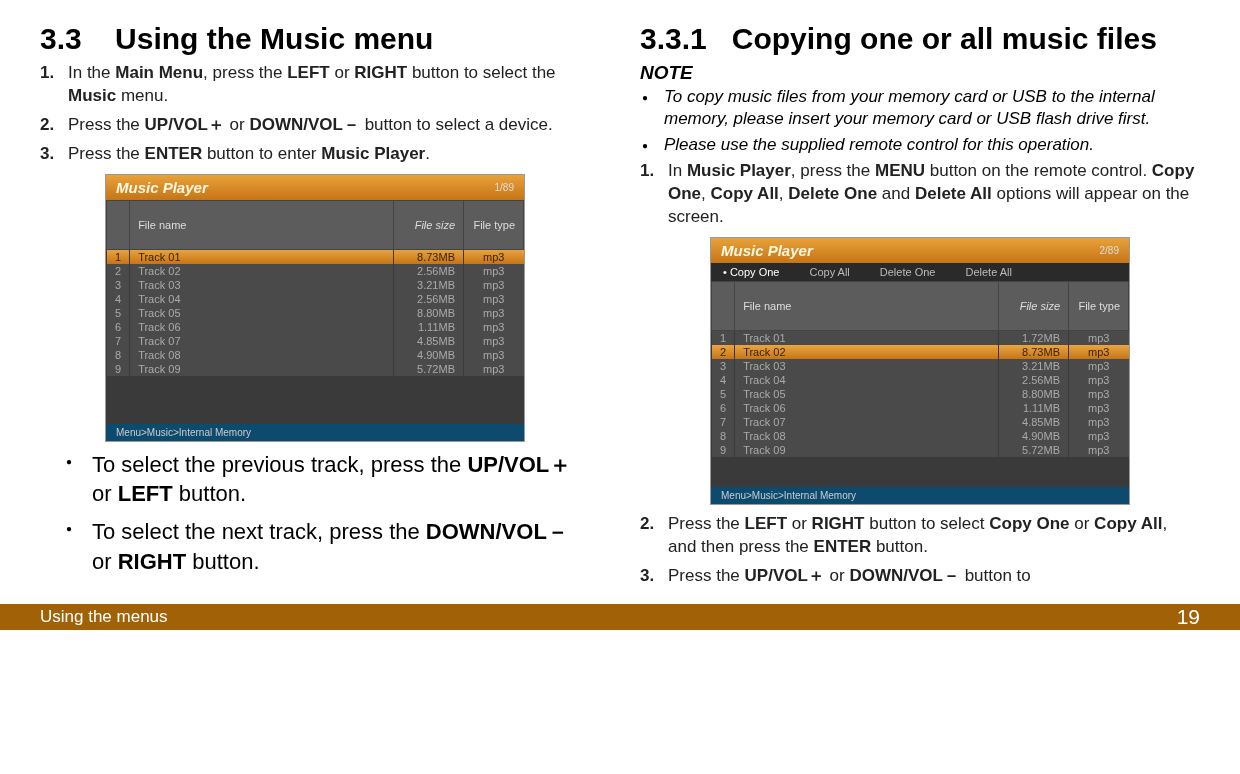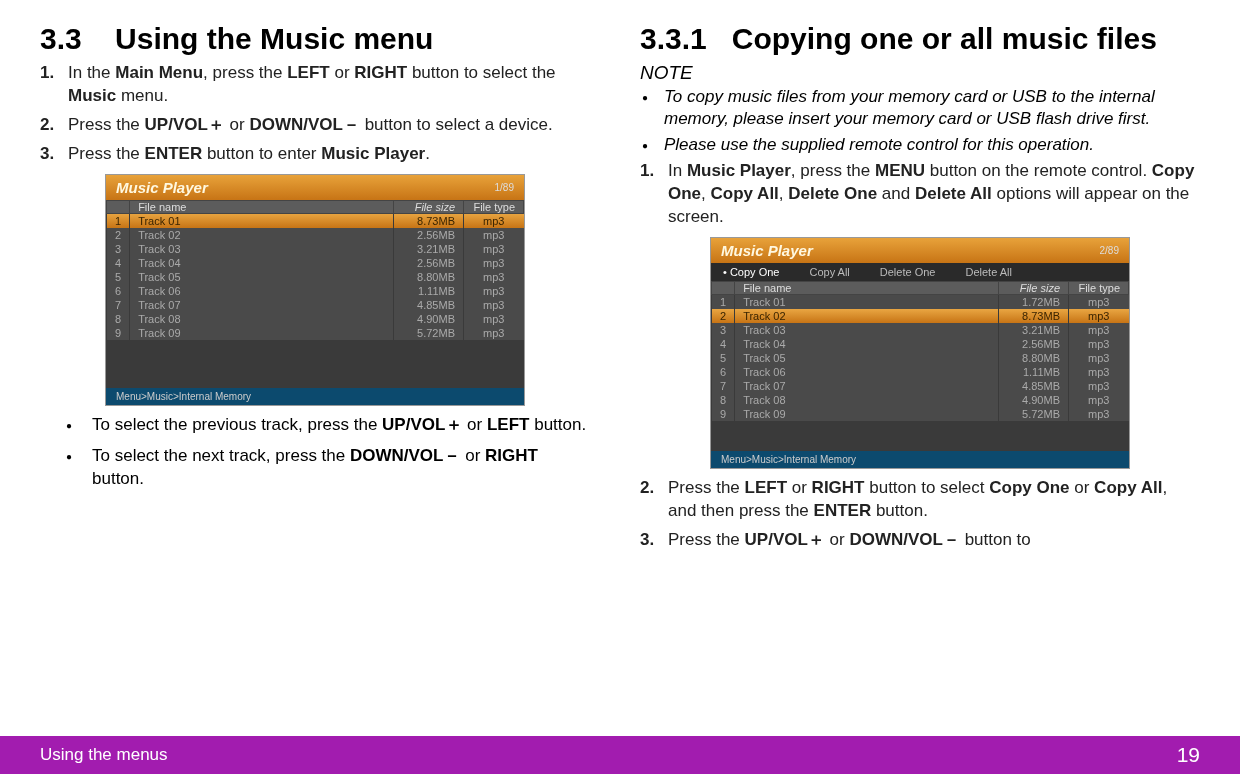--- a/index.html
+++ b/index.html
@@ -1,58 +1,58 @@
 <!DOCTYPE html>
 <html><head>
 <meta charset="utf-8">
 <style>
   * { box-sizing: border-box; margin: 0; padding: 0; }
   html, body { width: 1240px; height: 774px; font-family: Arial, Helvetica, sans-serif; background: #fff; }
-  .page { display: flex; width: 1240px; height: 774px; flex-direction: column; }
+  .page { display: flex; width: 1240px; height: 630px; flex-direction: column; }
   .content { display: flex; flex: 1; }
   .col { width: 50%; padding: 22px 30px 10px 40px; }
   .col.right { padding-left: 20px; padding-right: 40px; }
   h2 { font-size: 30px; font-weight: bold; margin-bottom: 6px; }
   .num { display: inline-block; }
   ol { list-style: none; padding-left: 24px; }
   ol > li { margin-bottom: 6px; font-size: 17px; line-height: 1.35; color: #222; position: relative; padding-left: 4px; }
   ol > li .marker { position: absolute; left: -24px; font-weight: bold; }
   .b { font-weight: bold; }
   ul.bullets { list-style: none; padding-left: 48px; margin-top: 8px; }
-  ul.bullets > li { position: relative; font-size: 17px; line-height: 1.35; margin-bottom: 8px; padding-left: 4px; }
+  ul.bullets > li { position: relative; font-size: 22px; line-height: 1.35; margin-bottom: 8px; padding-left: 4px; }
   ul.bullets > li::before { content: "●"; position: absolute; left: -22px; font-size: 10px; top: 5px; }
-  .note-head { font-style: italic; font-weight: normal; font-size: 19px; margin: 6px 0 2px 0; }
+  .note-head { font-style: italic; font-weight: bold; font-size: 19px; margin: 6px 0 2px 0; }
   ul.note { list-style: none; padding-left: 24px; }
   ul.note > li { position: relative; font-style: italic; font-size: 17px; line-height: 1.3; margin-bottom: 4px; }
   ul.note > li::before { content: "●"; position: absolute; left: -22px; font-size: 10px; top: 5px; font-style: normal; }
 
   
   .shot-wrap { display: flex; justify-content: center; margin: 8px 0 8px 0; }
   .shot { width: 420px; border: 1px solid #999; background: #3a3a3a; font-family: Arial, sans-serif; }
   .shot .titlebar { background: linear-gradient(#e8a23a, #c77415); color: #fff8e0; font-weight: bold; font-style: italic; font-size: 15px; padding: 4px 10px; display: flex; justify-content: space-between; align-items: center; }
   .shot .titlebar .cnt { font-size: 10px; color: #ddd; font-style: normal; font-weight: normal; }
   .shot .menubar { background: #2a2a2a; color: #bbb; font-size: 11px; padding: 3px 12px; display: flex; gap: 30px; }
   .shot .menubar .sel { color: #fff; }
   .shot .menubar .dot::before { content: "• "; }
   .shot table { width: 100%; border-collapse: collapse; font-size: 11px; color: #aaa; background: #4a4a4a; }
-  .shot th { background: #5c5c5c; color: #ddd; font-weight: normal; padding: 0 8px; text-align: left; border: 1px solid #444; font-size: 11px; }
+  .shot th { background: #5c5c5c; color: #ddd; font-weight: normal; padding: 18px 8px; text-align: left; border: 1px solid #444; font-size: 11px; }
   .shot th.idx { width: 22px; }
   .shot th.sz { width: 70px; text-align: right; font-style: italic; }
   .shot th.tp { width: 60px; text-align: right; }
   .shot td { padding: 1px 8px; border-left: 1px solid #3a3a3a; }
   .shot td.ix { text-align: center; width: 22px; }
   .shot td.sz { text-align: right; width: 70px; }
   .shot td.tp { text-align: center; width: 60px; }
   .shot tr.hl { background: linear-gradient(#e9a642, #c77415); color: #3a2400; }
   .shot tr.hl td { color: #3a2400; }
   .shot .spacer { height: 48px; background: #3a3a3a; }
   .shot .bcrumb { background: #0c4a6e; color: #ccc; font-size: 10px; padding: 3px 10px; }
 
   
-  .footer { height: 38px; background: #a21caf; color: #fff; display: flex; align-items: center; justify-content: space-between; padding: 0 40px; font-size: 17px; }
+  .footer { height: 38px; background: #a16207; color: #fff; display: flex; align-items: center; justify-content: space-between; padding: 0 40px; font-size: 17px; }
   .footer .pg { font-size: 21px; }
 </style>
 </head>
 <body>
 
 <div class="page">
   <div class="content">
 
     <div class="col">
       <h2>

